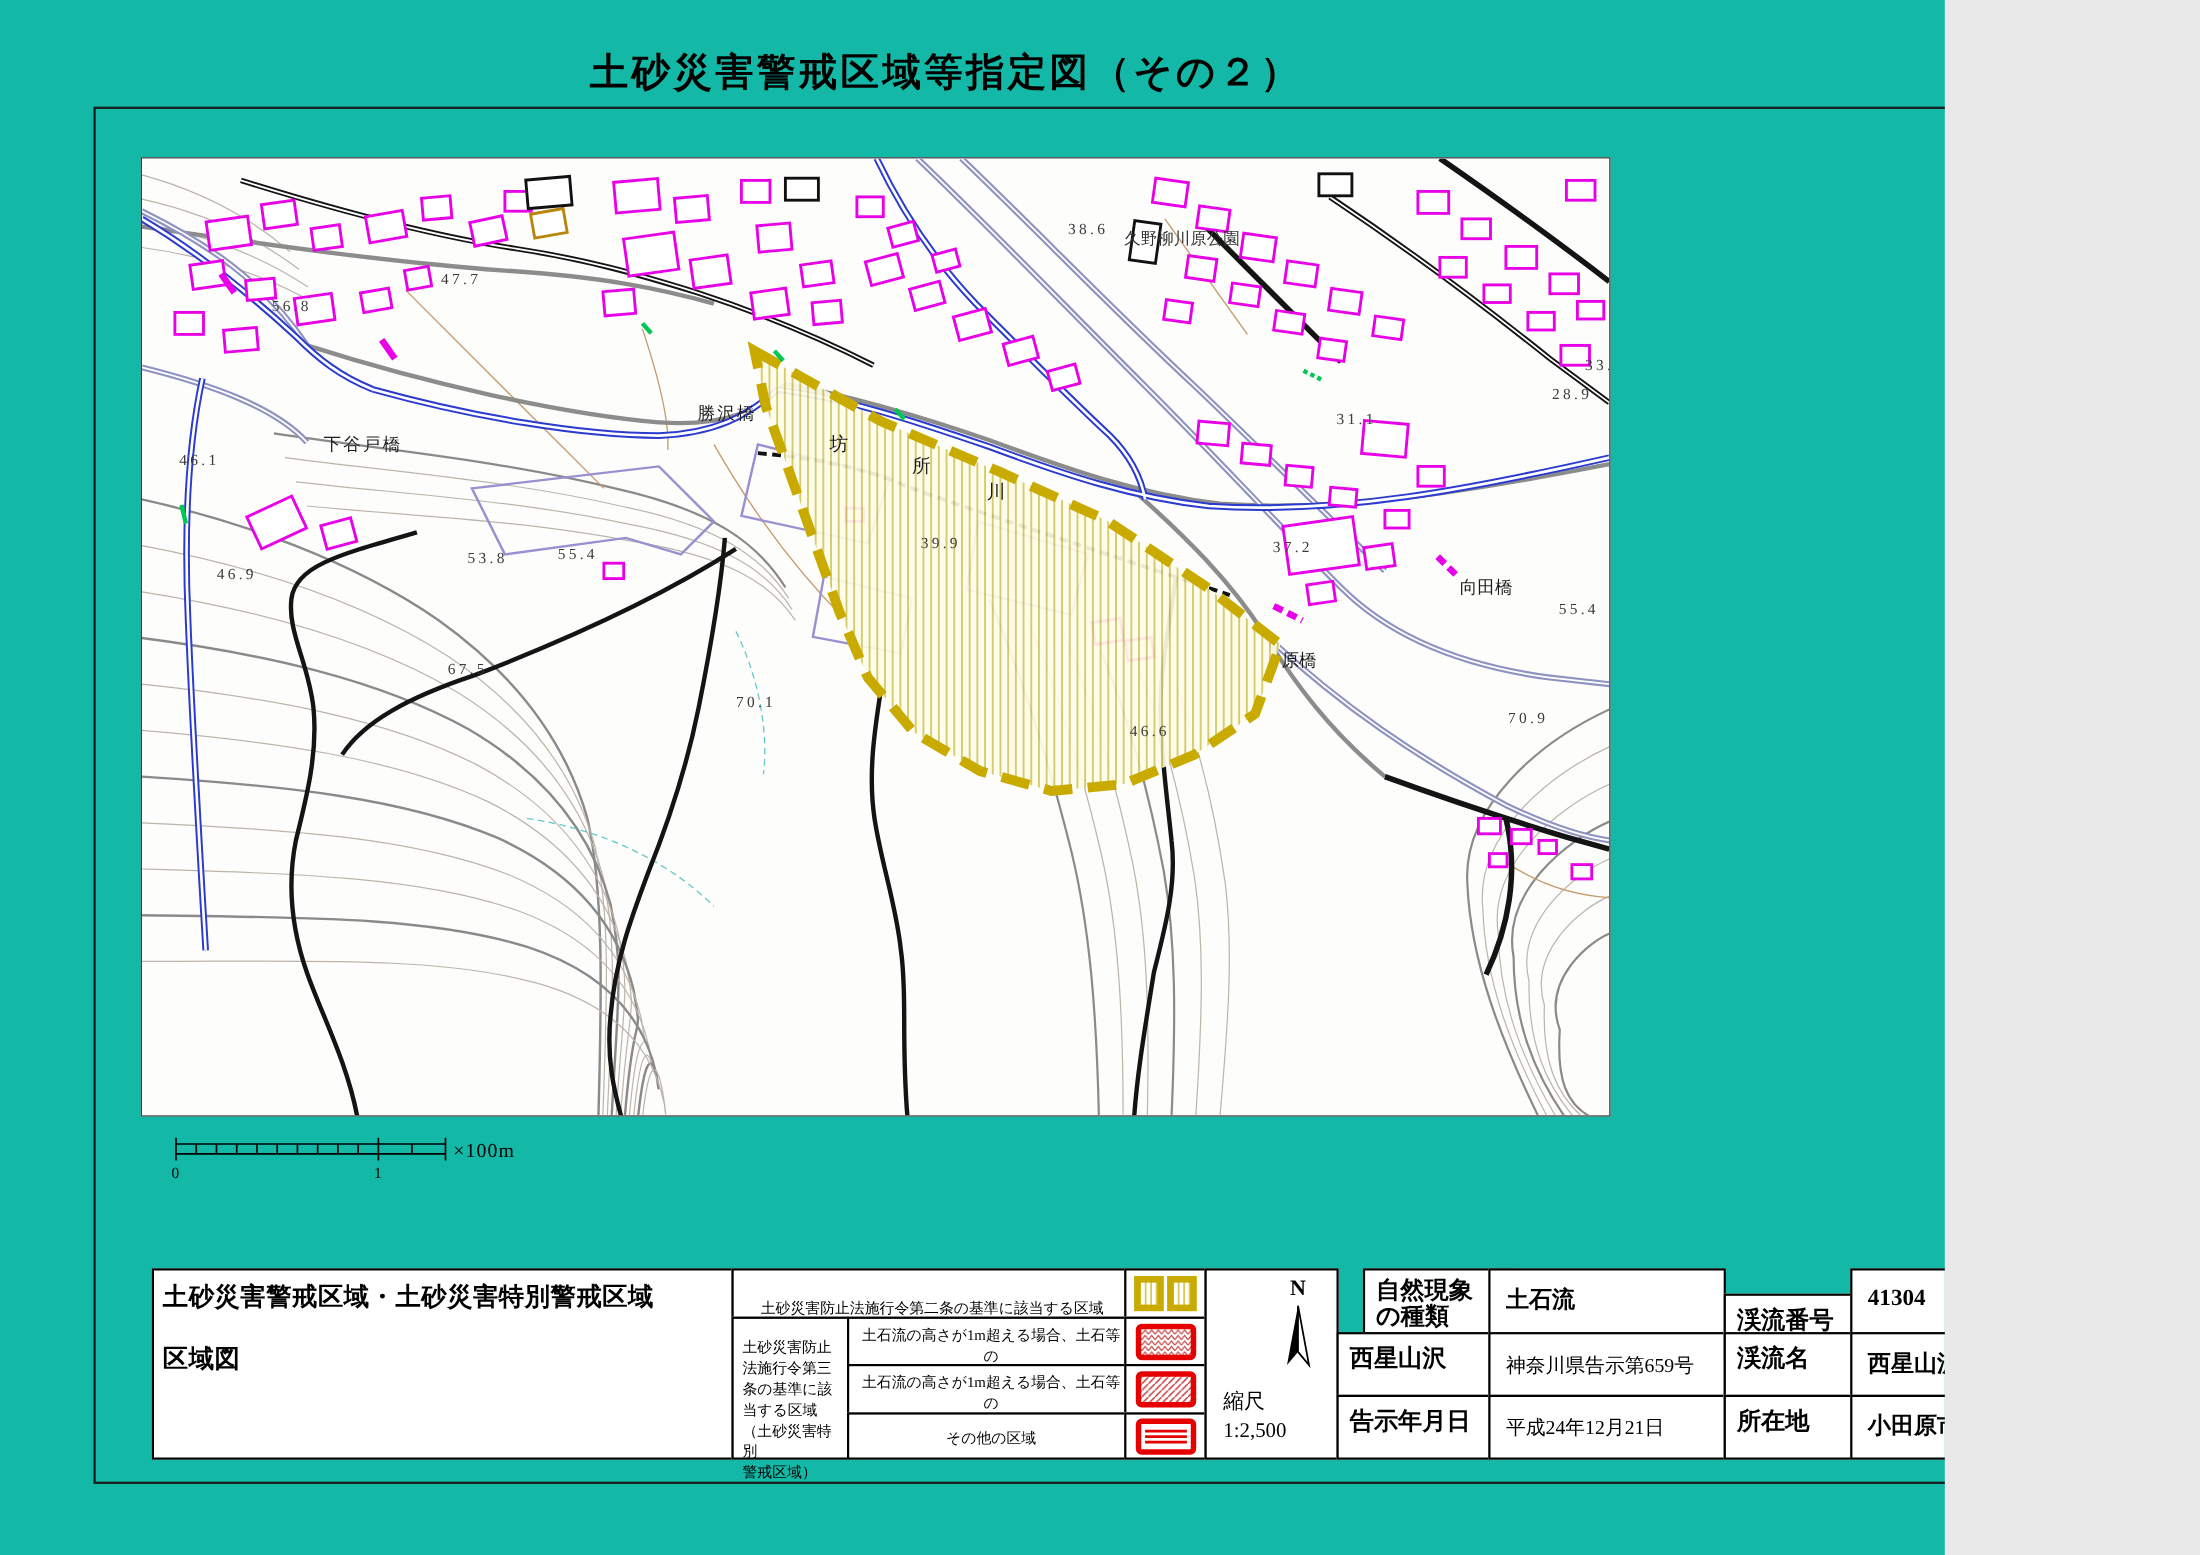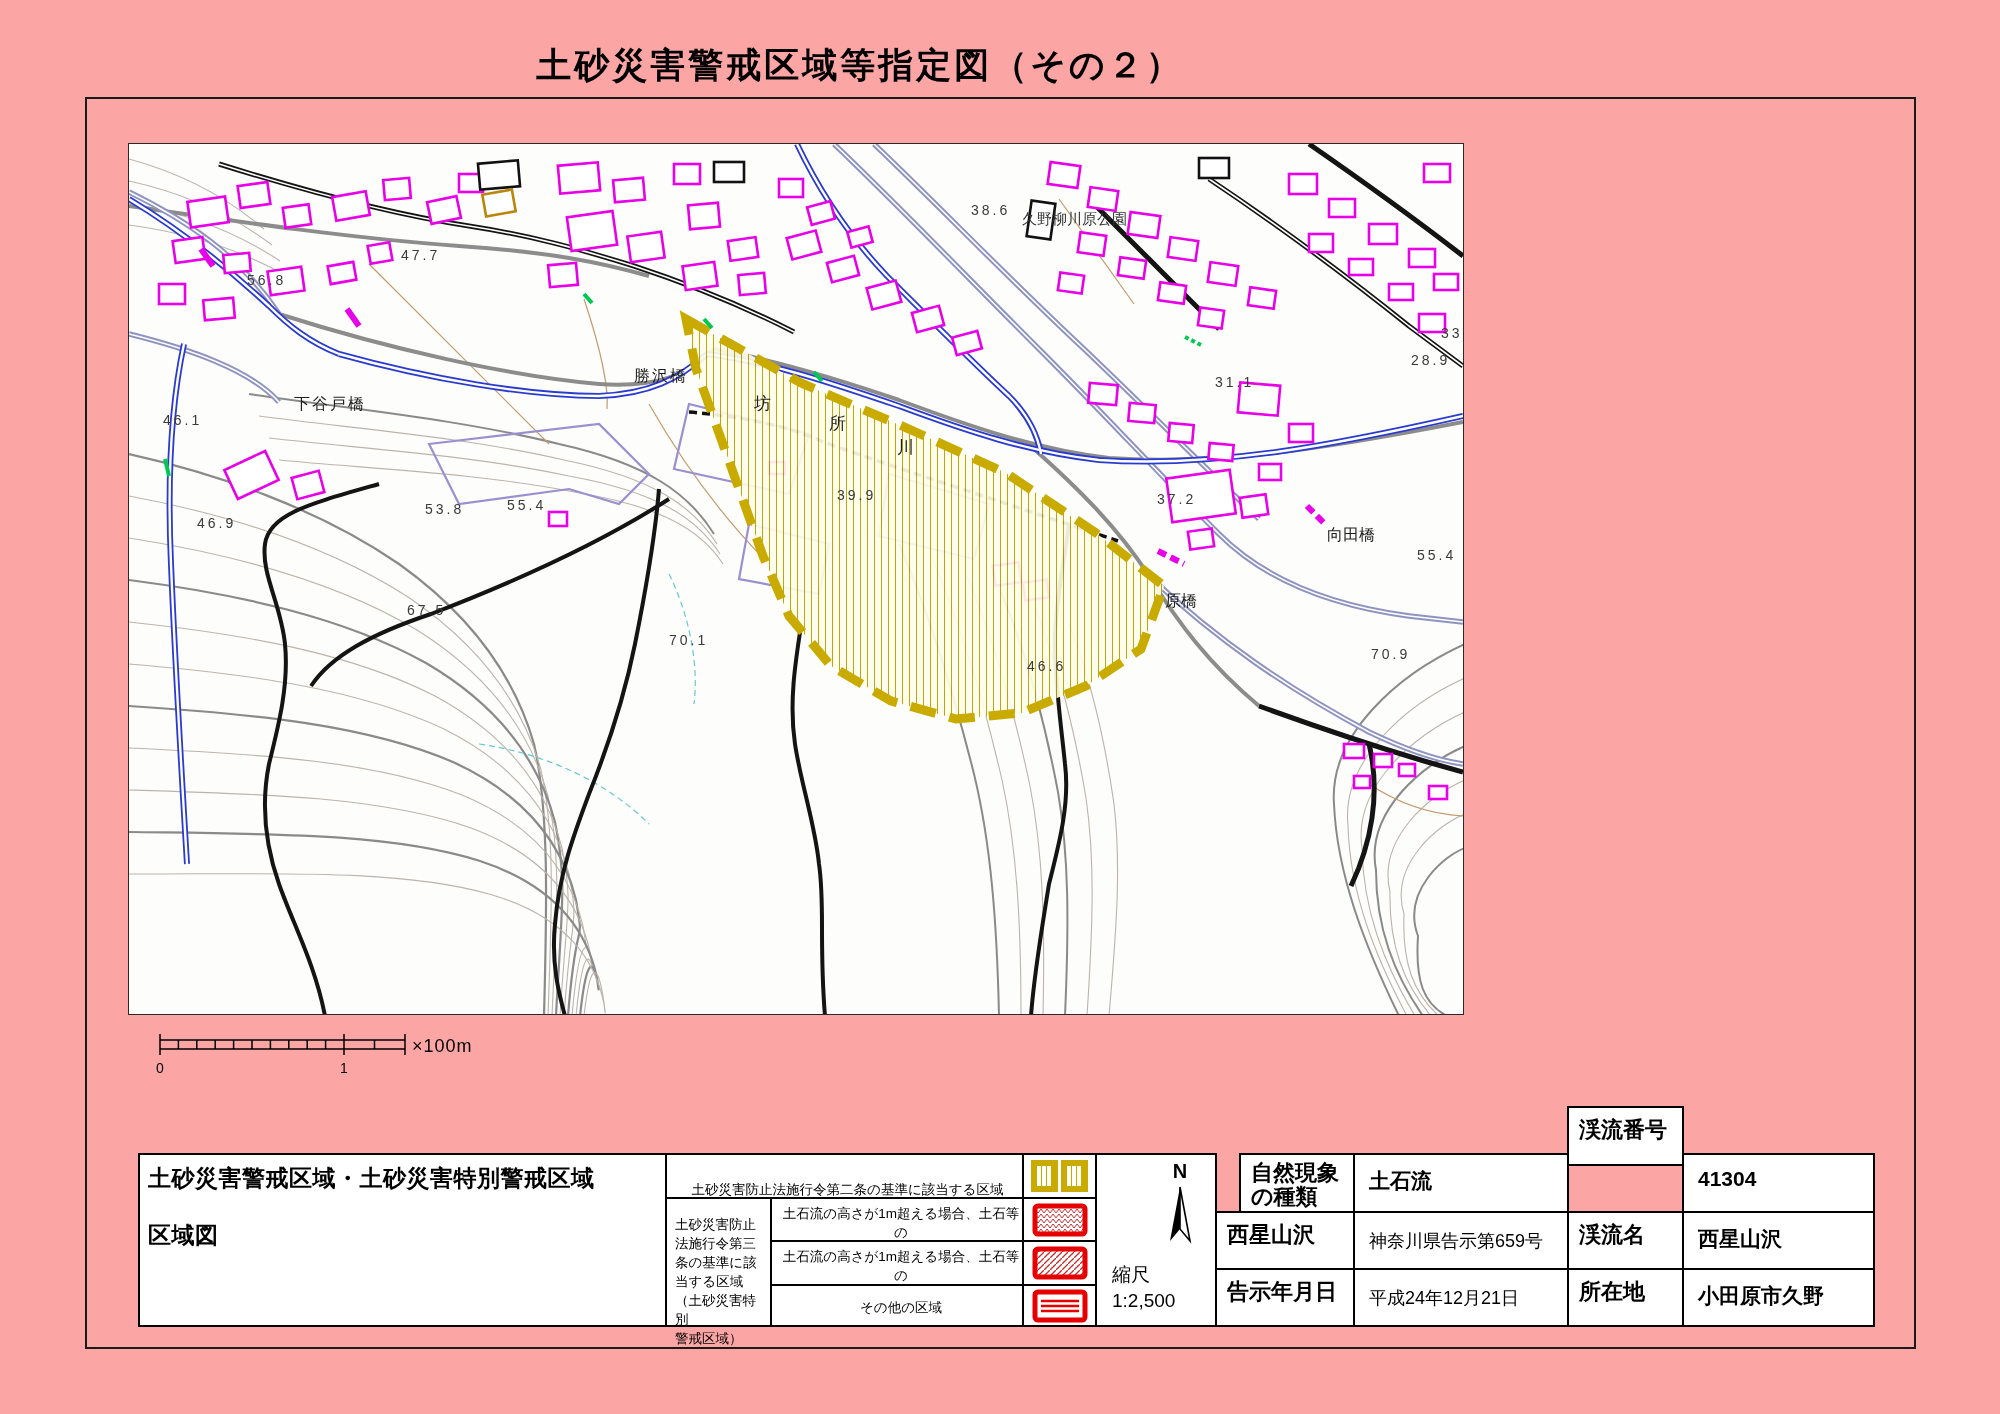--- a/index.html
+++ b/index.html
@@ -1,17 +1,17 @@
 <!DOCTYPE html>
 <html><head>
 <meta charset="utf-8">
 <style>
   html,body{margin:0;padding:0;background:#e9e9e9;}
-  #page{position:relative;width:2000px;height:1414px;background:#fca5a5;
-        font-family:Liberation Sans, sans-serif;color:#000;overflow:hidden;}
+  #page{position:relative;width:1768px;height:1414px;background:#14b8a6;
+        font-family:Liberation Serif, serif;color:#000;overflow:hidden;}
   #title{position:absolute;left:0;top:42px;width:1720px;text-align:center;
          font-size:35px;font-weight:bold;letter-spacing:3px;}
   #outer-frame{position:absolute;left:85px;top:97px;width:1827px;height:1248px;
                border:2px solid #1a1a1a;}
   #map-frame{position:absolute;left:128px;top:143px;width:1334px;height:870px;
              border:1px solid #2a2a2a;background:#fdfdfc;overflow:hidden;}
   #map-frame svg{position:absolute;left:0;top:0;}
   #map-labels{position:absolute;left:0;top:0;width:100%;height:100%;}
   .mlabel{position:absolute;white-space:pre;color:#2b2b2b;}
   .mlabel.elev{font-size:14px;letter-spacing:3px;color:#3a3a3a;}
@@ -449,21 +449,21 @@
 
 <div class="cell fld-label" style="left:1215px;top:1153px;width:140px;height:60px;padding-top:6px;margin-left:24px;">自然現象
 の種類</div>
 <div class="cell fld-label" style="left:1215px;top:1211px;width:140px;height:59px;">西星山沢</div>
 <div class="cell fld-label" style="left:1215px;top:1268px;width:140px;height:59px;">告示年月日</div>
 
 <div class="cell fld-value" style="left:1353px;top:1153px;width:216px;height:60px;">土石流</div>
 <div class="cell fld-value light" style="left:1353px;top:1211px;width:216px;height:59px;">神奈川県告示第659号</div>
 <div class="cell fld-value light" style="left:1353px;top:1268px;width:216px;height:59px;">平成24年12月21日</div>
 
-<div class="cell fld-label" style="left:1567px;top:1106px;width:117px;height:60px;">渓流番号</div>
+<div class="cell fld-label" style="left:1567px;top:1176px;width:117px;height:60px;">渓流番号</div>
 <div class="cell fld-label" style="left:1567px;top:1211px;width:117px;height:59px;">渓流名</div>
 <div class="cell fld-label" style="left:1567px;top:1268px;width:117px;height:59px;">所在地</div>
 
 <div class="cell fld-value" style="left:1682px;top:1153px;width:193px;height:60px;">41304</div>
 <div class="cell fld-value" style="left:1682px;top:1211px;width:193px;height:59px;">西星山沢</div>
 <div class="cell fld-value" style="left:1682px;top:1268px;width:193px;height:59px;">小田原市久野</div>
 
 </div>
 
 </body></html>

